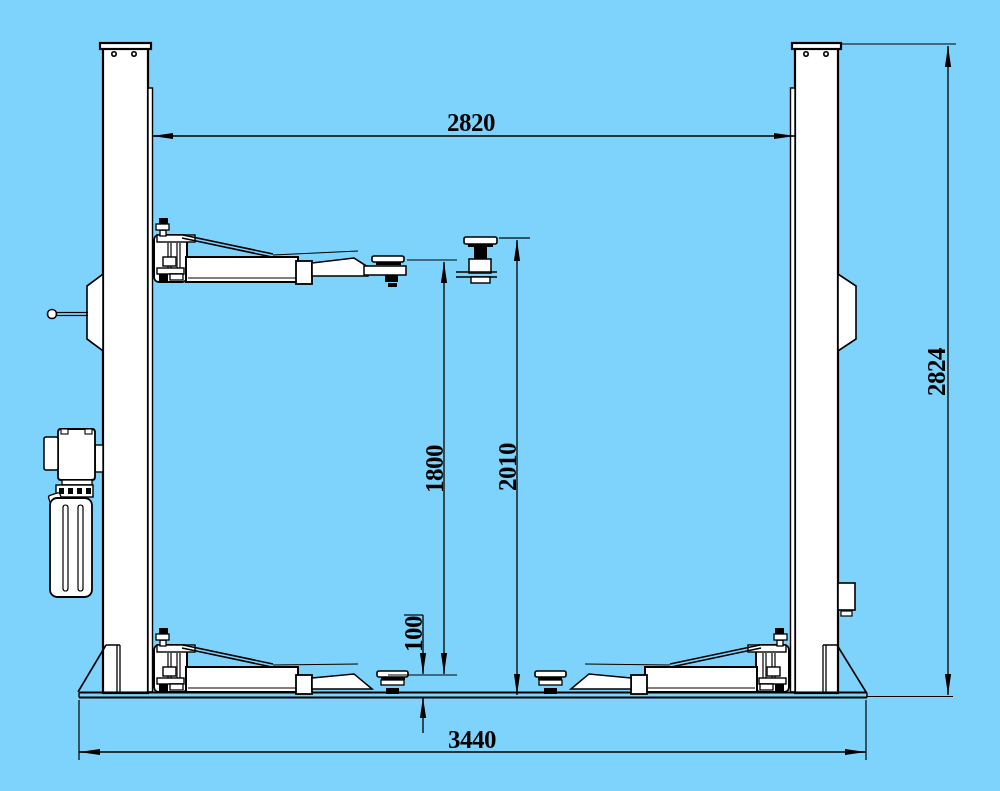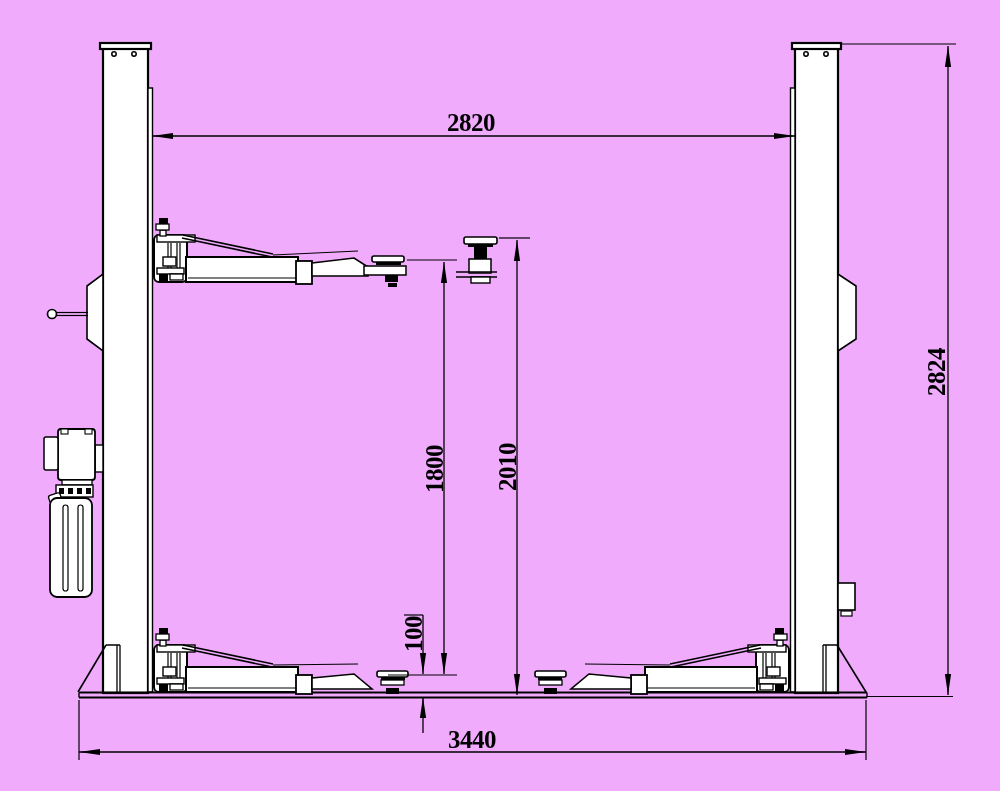--- a/index.html
+++ b/index.html
@@ -1,16 +1,16 @@
 <!DOCTYPE html>
 <html><head>
 <meta charset="utf-8">
 <style>
   html,body{margin:0;padding:0;background:#ffffff;}
-  .stage{width:1000px;height:791px;position:relative;background:#f0abfc;overflow:hidden;}
+  .stage{width:1000px;height:791px;position:relative;background:#7dd3fc;overflow:hidden;}
   svg{display:block;}
   .dim-text{font-family:"Liberation Serif", "DejaVu Serif", serif;font-weight:bold;font-size:25px;letter-spacing:-0.5px;fill:#000000;}
 </style>
 </head>
 <body>
 
 <div class="stage">
 <svg width="1000" height="791" viewBox="0 0 1000 791">
   <defs>
     <marker id="arr" markerUnits="userSpaceOnUse" markerWidth="22" markerHeight="8" refX="21.5" refY="4" orient="auto-start-reverse">

